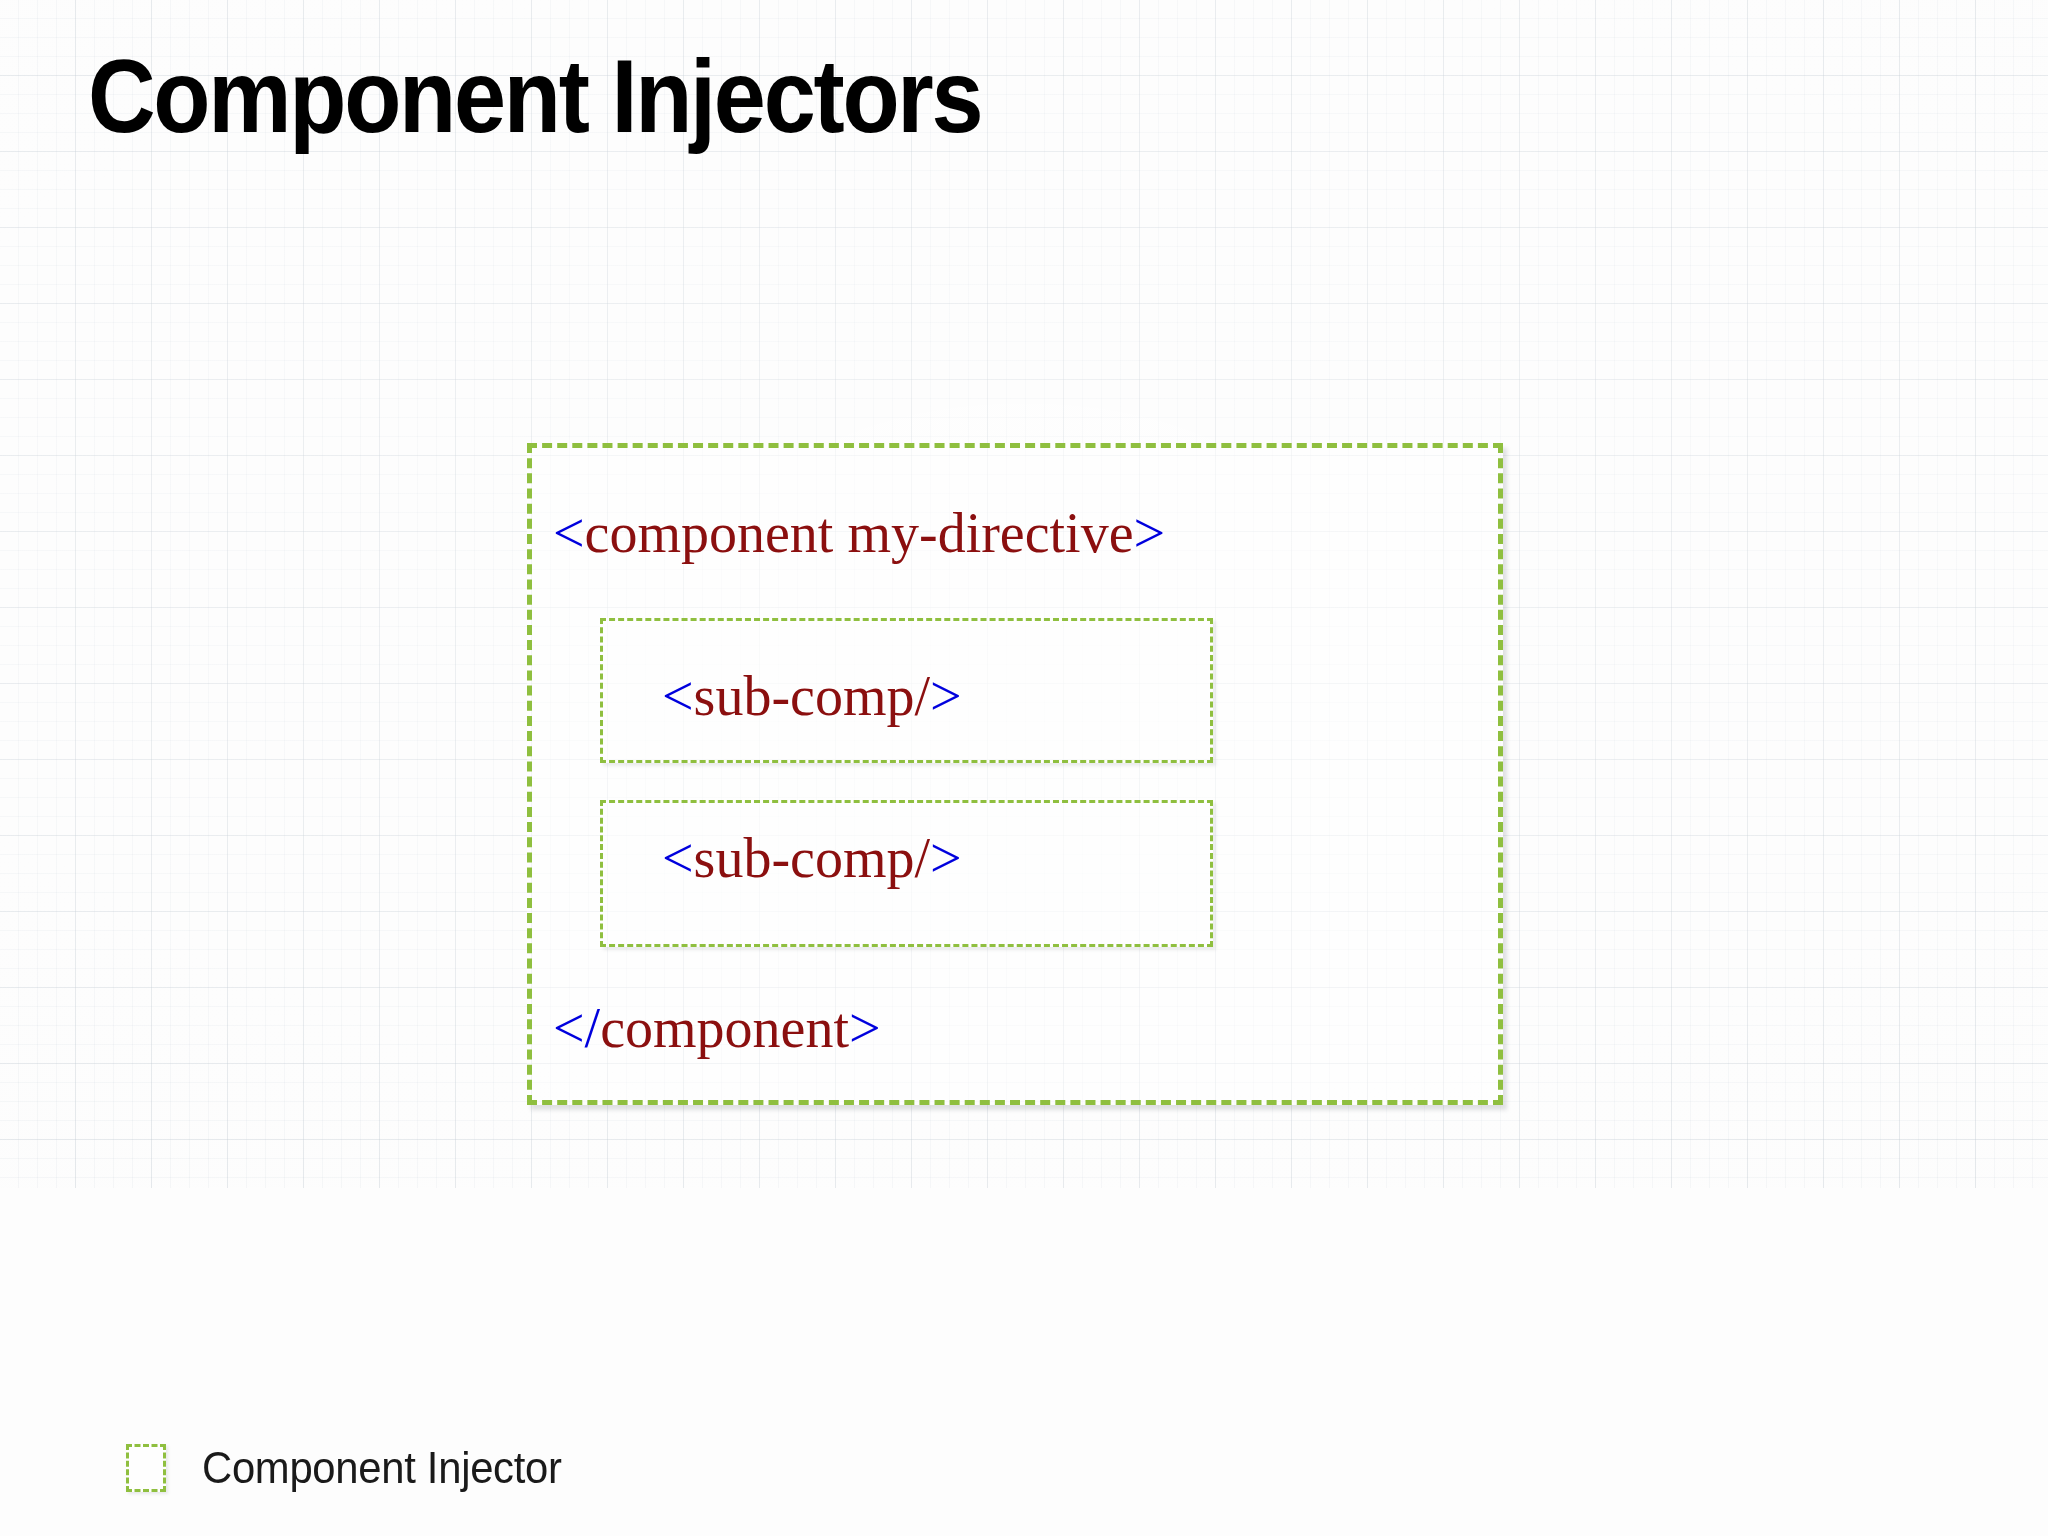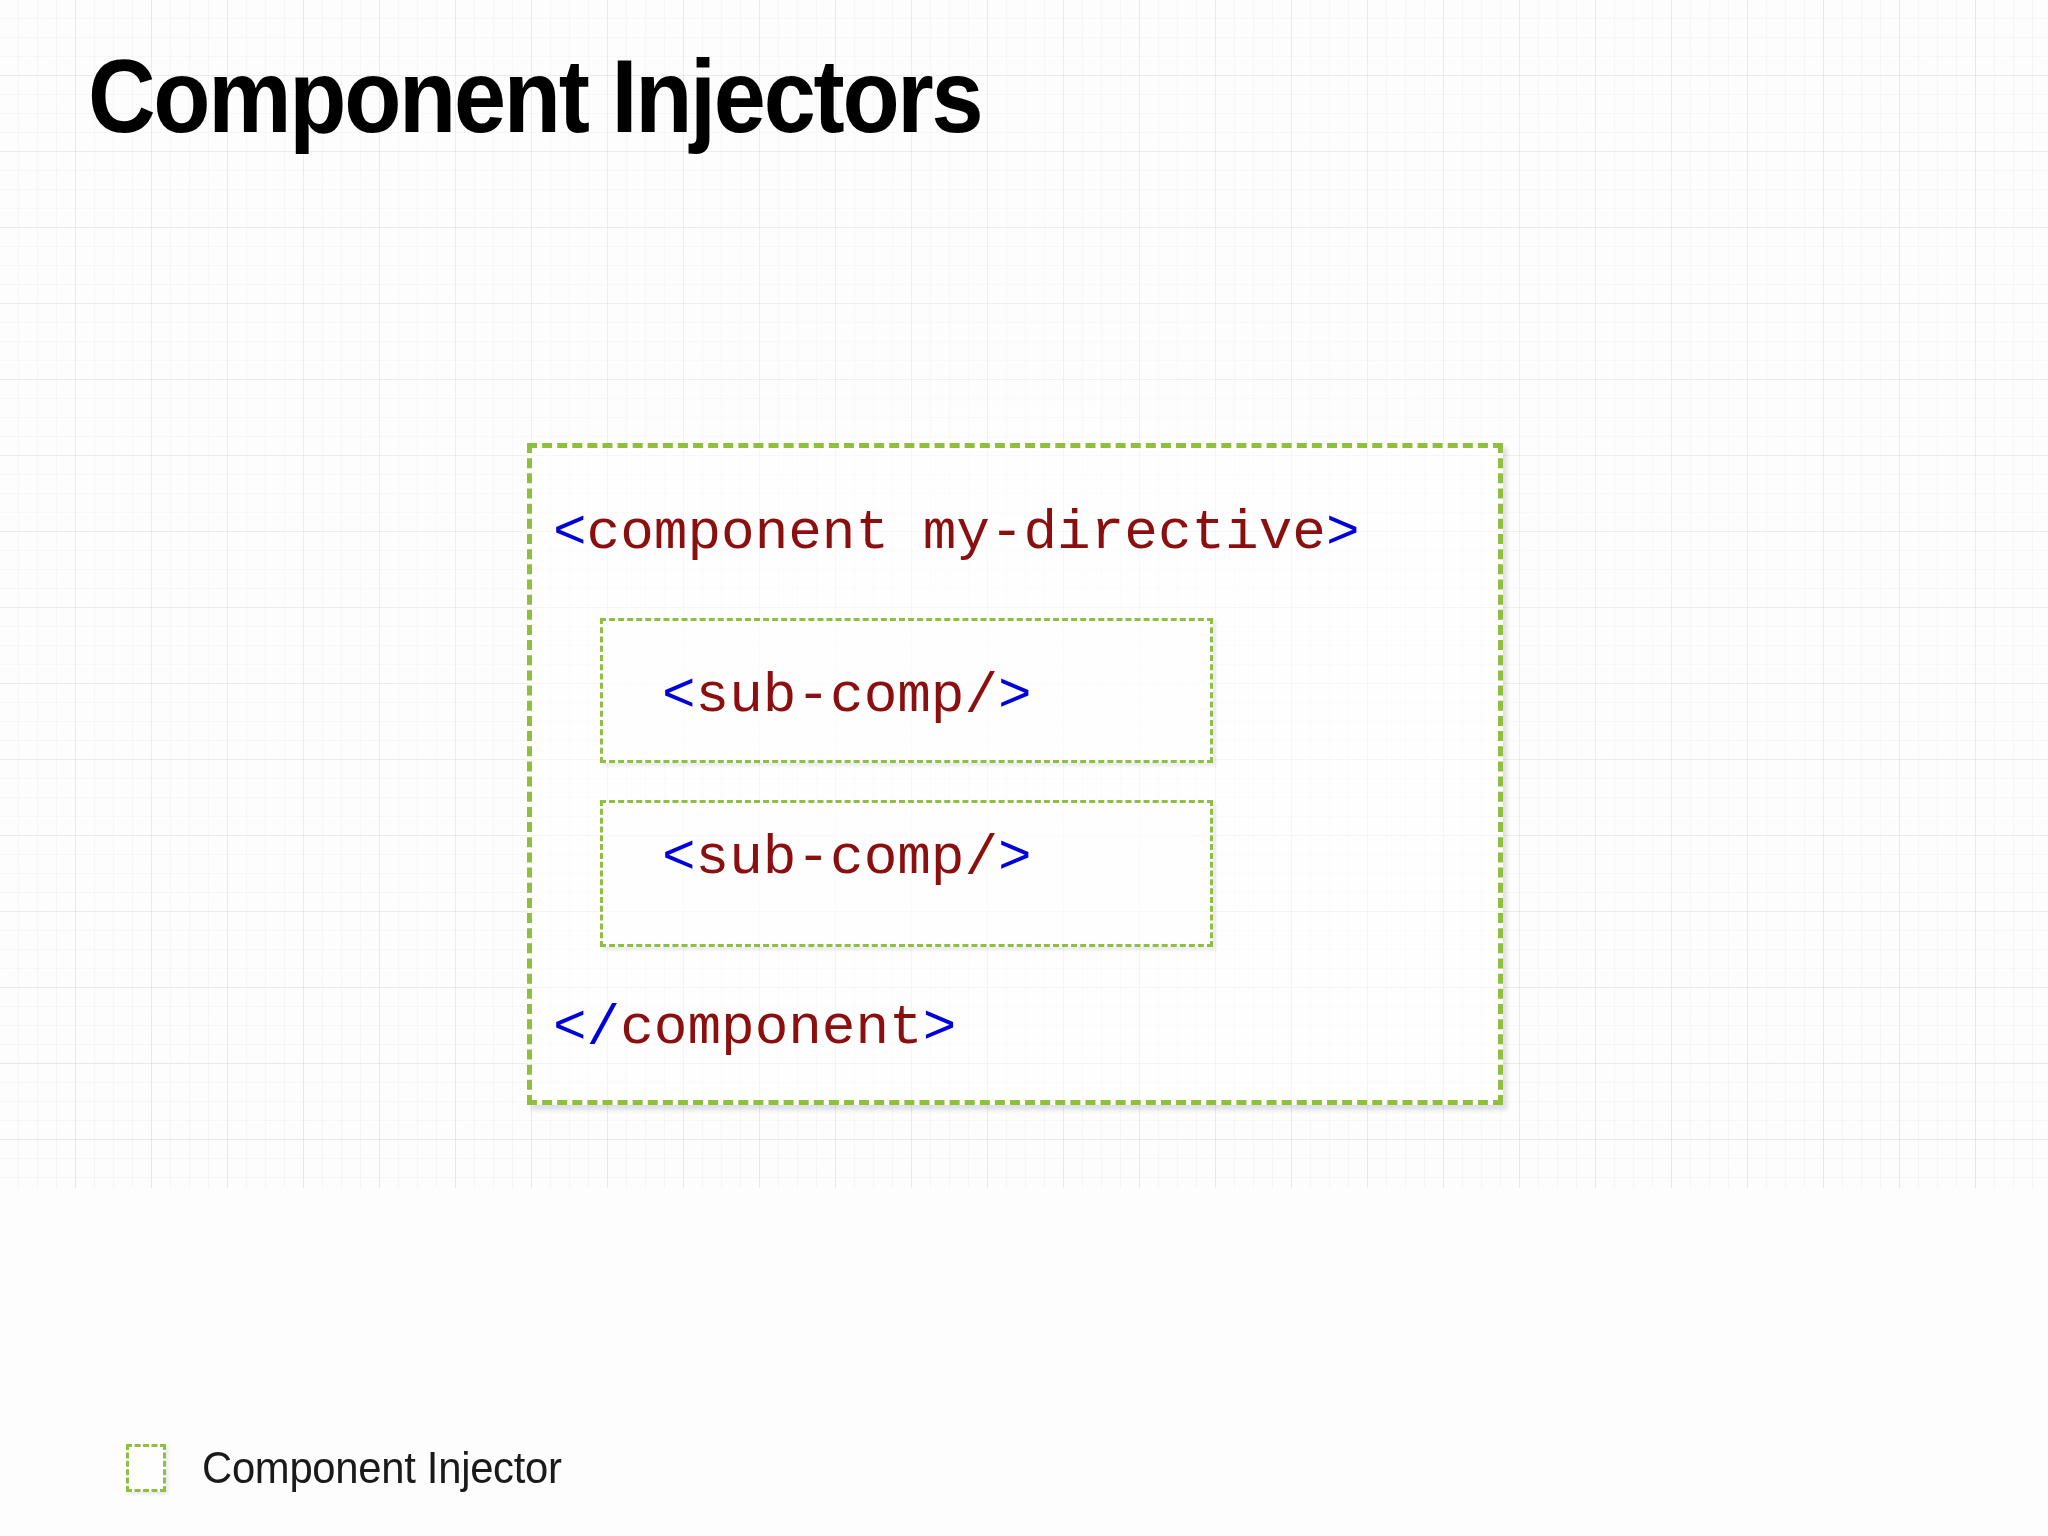--- a/index.html
+++ b/index.html
@@ -96,21 +96,21 @@
     top: 800px;
     width: 613px;
     height: 147px;
     border-width: 3px;
     box-shadow: 3px 3px 3px rgba(120,125,130,0.14);
   }
 
   
   .code-line {
     position: absolute;
-    font-family: Liberation Mono, monospace;
+    font-family: Liberation Serif, serif;
     font-size: 56px;
     line-height: 1;
     white-space: pre;
     z-index: 4;
   }
   .tok-bracket { color: #0000dd; }
   .tok-tag     { color: #8b0f0f; }
   .tok-slash   { color: #0000dd; }
   .tok-selfslash { color: #8b0f0f; }
 

